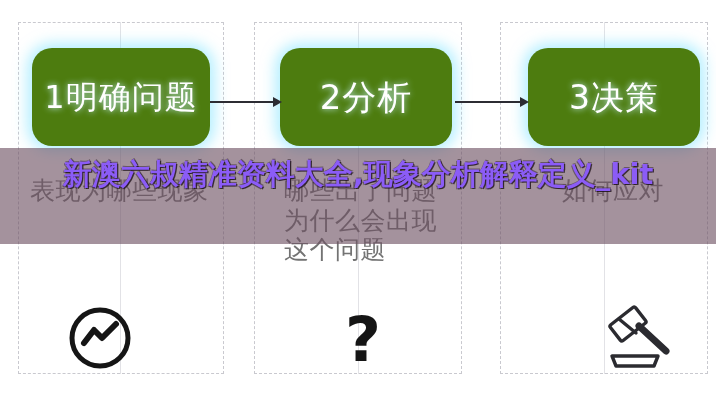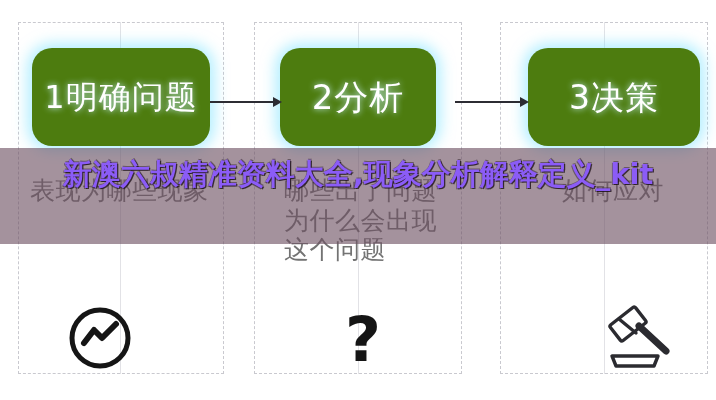--- a/index.html
+++ b/index.html
@@ -50,21 +50,21 @@
   .step-label {
     color: #ffffff;
     font-size: 34px;
     font-weight: 400;
     letter-spacing: 1px;
     line-height: 1;
     text-shadow: 0 0 6px rgba(200, 245, 255, 0.95);
     white-space: nowrap;
   }
   #step-box-1 { left: 32px;  top: 48px; width: 178px; height: 98px; }
-  #step-box-2 { left: 280px; top: 48px; width: 156px; height: 98px; text-align: center; }
+  #step-box-2 { left: 280px; top: 48px; width: 172px; height: 98px; text-align: center; }
   #step-box-3 { left: 528px; top: 48px; width: 172px; height: 98px; }
   #step-box-1 .step-label { font-size: 32px; }
   #step-box-3 .step-label { font-size: 33px; }
 
   
   .connector {
     position: absolute;
     top: 96px;
     height: 12px;
     display: flex;

